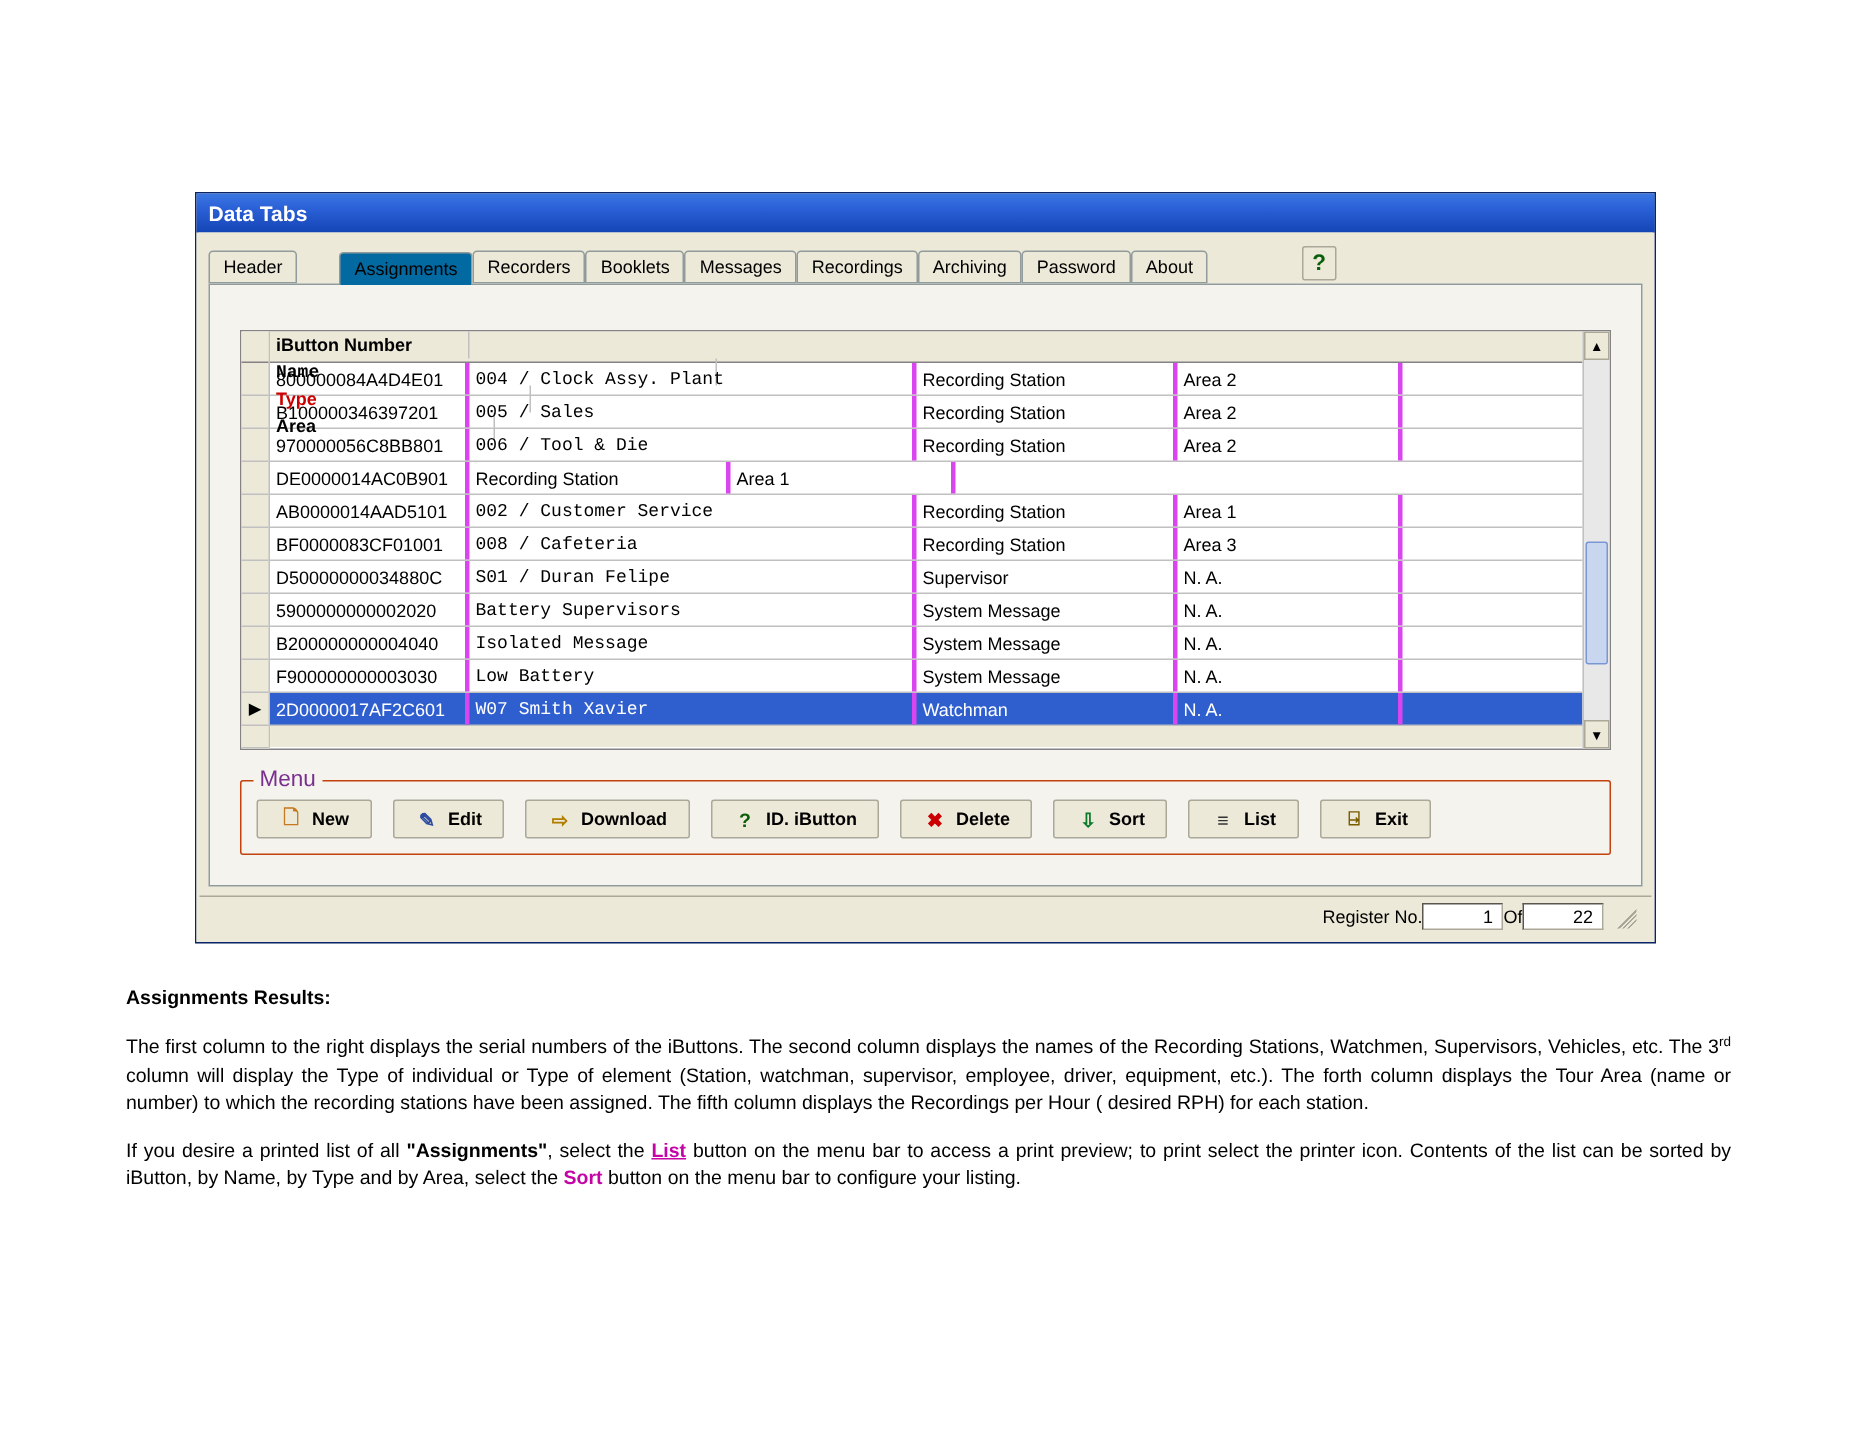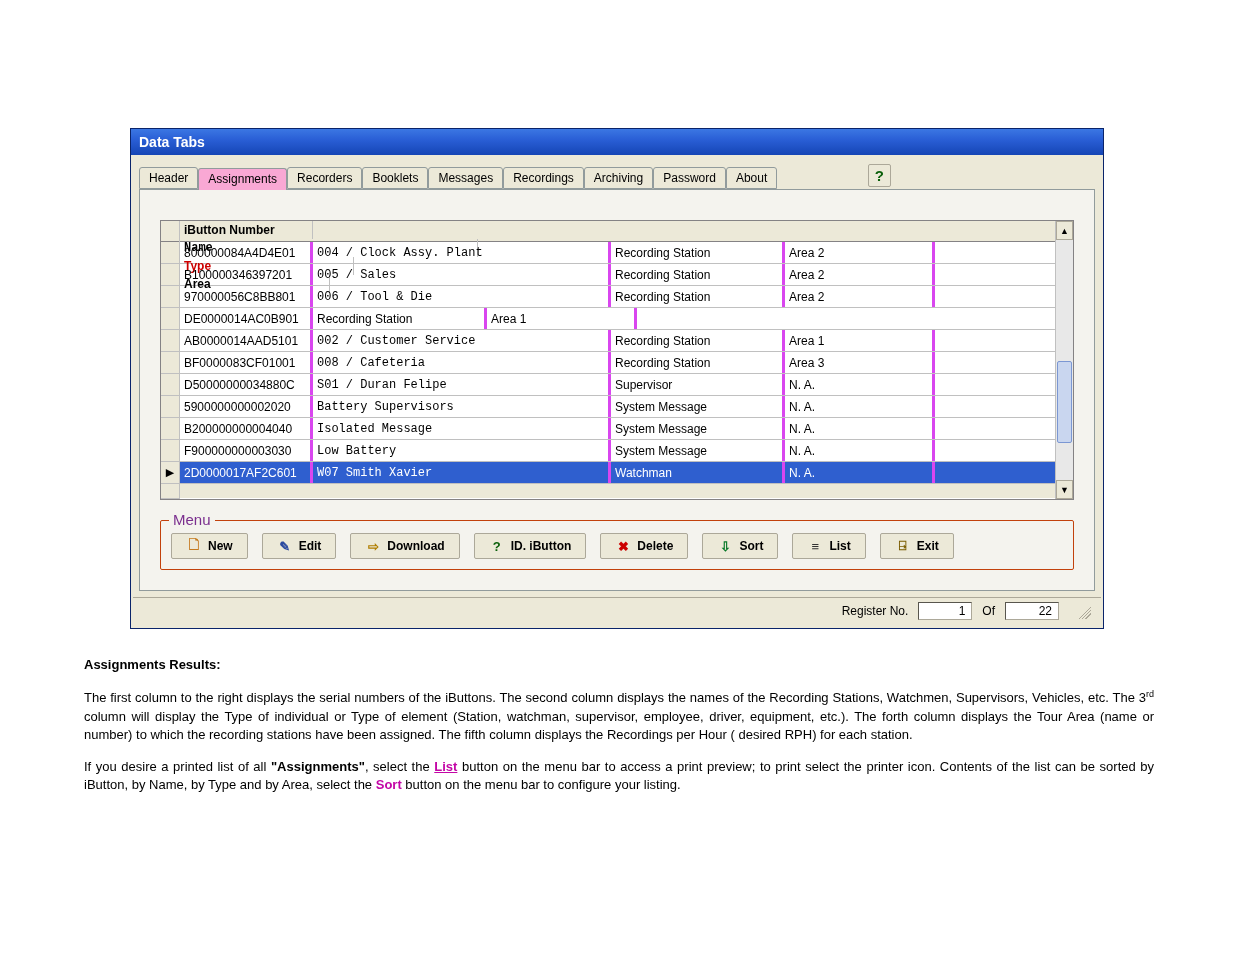--- a/index.html
+++ b/index.html
@@ -58,23 +58,24 @@
   position: relative;
   top: 1px;
   color: #000;
 }
 .tab.inactive {
   background: #ece9d8;
   border-bottom: 1px solid #919b9c;
   top: 0px;
 }
 .tab.active {
-  background: #f9a8d4;
+  background: #0369a1;
   z-index: 2;
   padding-bottom: 4px;
+  margin-left: 28px;
 }
 .help-icon {
   position: absolute;
   right: 210px;
   top: 7px;
   font-size: 15px;
   color: #0a5f0a;
   font-weight: bold;
   cursor: pointer;
   padding: 2px 6px;
@@ -221,21 +222,21 @@
   height: 16px;
   display: inline-flex;
   align-items: center;
   justify-content: center;
   font-size: 13px;
 }
 .statusbar {
   display: flex;
   align-items: center;
   justify-content: flex-end;
-  gap: 10px;
+  gap: 0;
   padding: 4px 10px;
   background: #ece9d8;
   border-top: 1px solid #aca899;
   font-size: 12px;
 }
 .statusbar .field {
   border: 1px inset #aca899;
   background: #fff;
   padding: 1px 6px;
   min-width: 40px;

